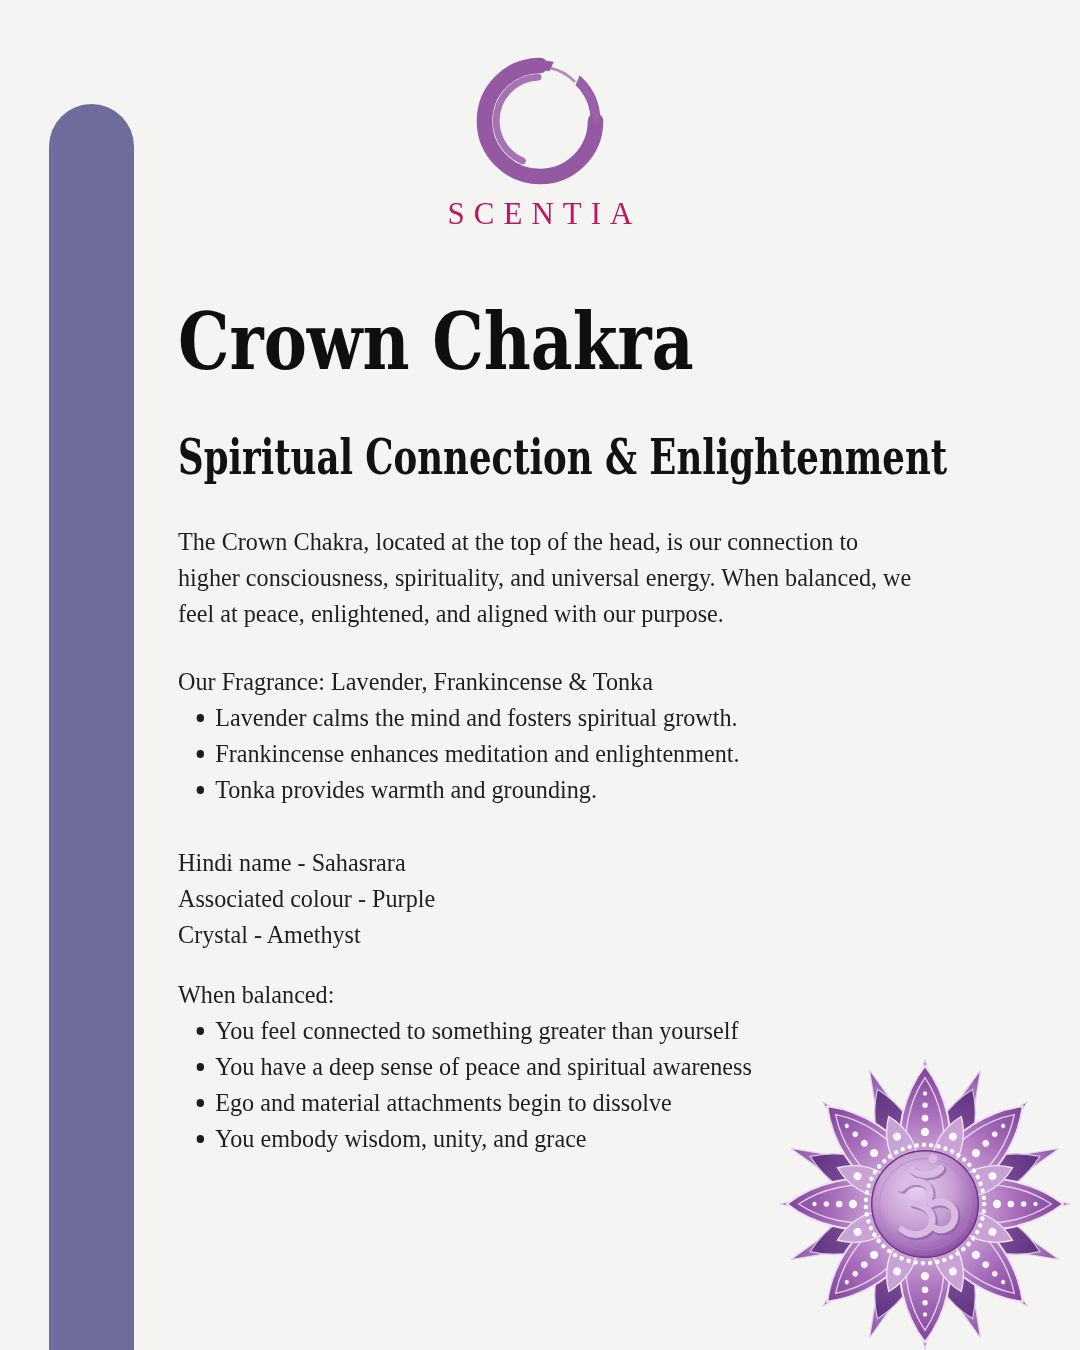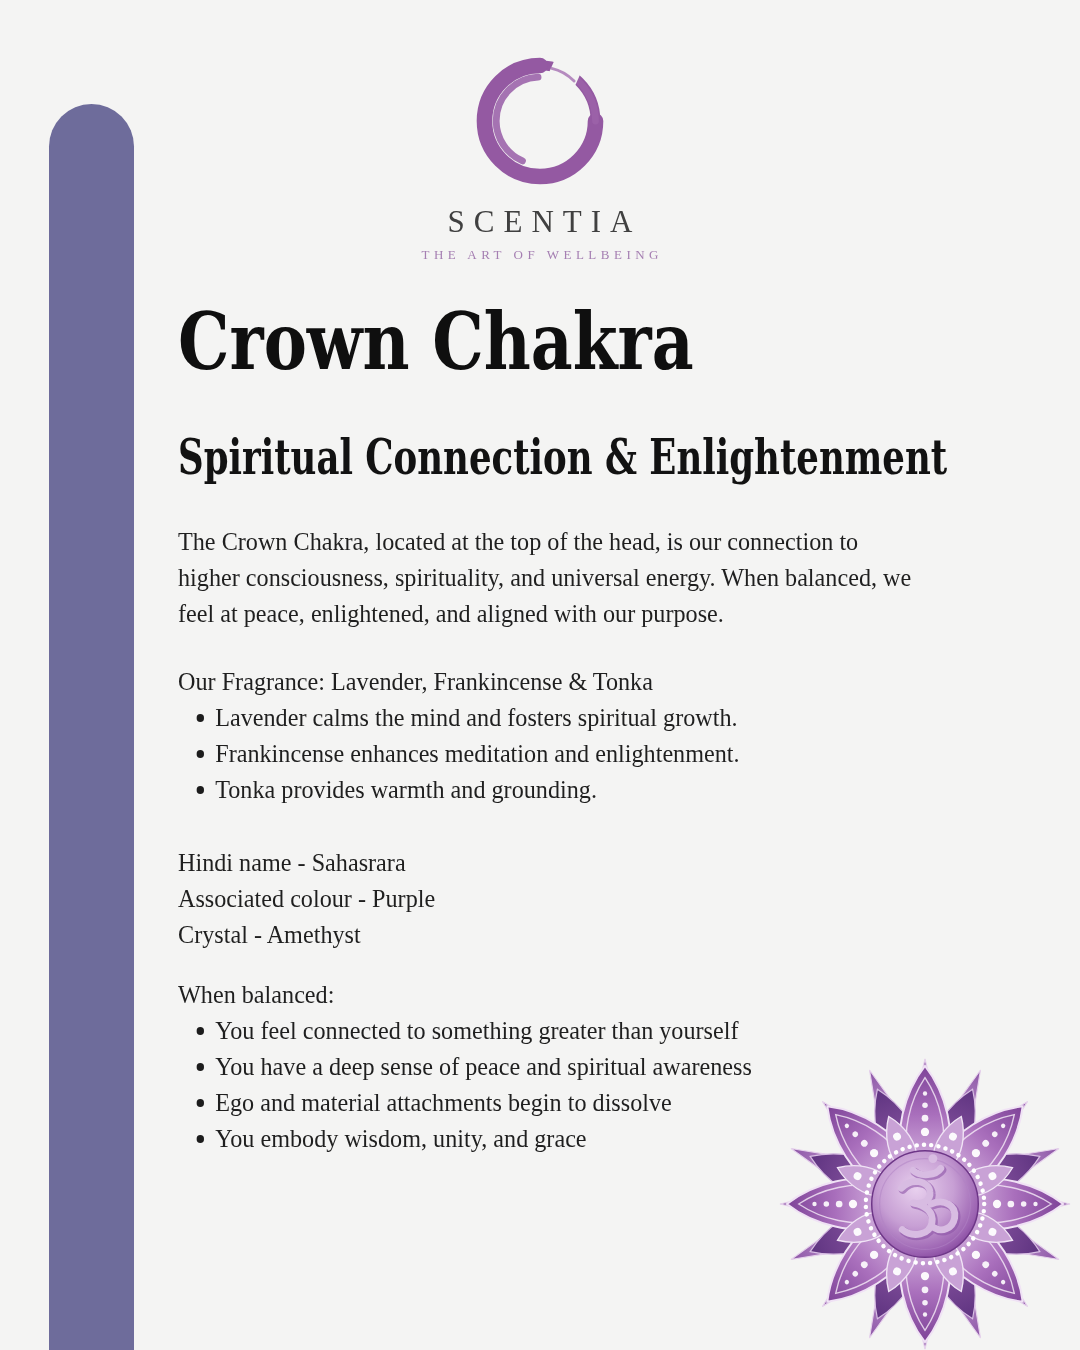--- a/index.html
+++ b/index.html
@@ -10,22 +10,22 @@
   }
   
   .accent-bar{
     position:absolute; left:49px; top:104px; width:85px; height:1246px;
     background:#6e6c9b; border-radius:44px 44px 0 0;
   }
   
   .logo{ position:absolute; top:46px; left:0; width:1080px; text-align:center; }
   .logo .enso{ display:block; margin:0 auto; }
   .brand{
-    margin-top:8px; font-size:31px; letter-spacing:9px; text-indent:9px;
-    color:#404040; font-weight:400;
+    font-size:31px; letter-spacing:9px; text-indent:9px;
+    color:#be185d; font-weight:400;
   }
   .tagline{
     margin-top:7px; font-size:13px; letter-spacing:4.5px; text-indent:4.5px;
     color:#a57fb2; font-weight:400;
   }
   
   .title{
     position:absolute; left:178px; top:303px; margin:0;
     font-family:"DejaVu Serif", serif; font-weight:700;
     font-size:78px; line-height:1; color:#0f0f0f; white-space:nowrap;
@@ -71,21 +71,20 @@
         <circle cx="80" cy="77" r="57" stroke="#9459a2" stroke-width="10"></circle>
         <path d="M80 20 A57 57 0 1 0 137 77" stroke="#9459a2" stroke-width="16"></path>
         <path d="M78 32 A45 45 0 0 0 35 77 A45 45 0 0 0 62 118" stroke="#a06bae" stroke-width="7" opacity="0.95"></path>
         <path d="M137 77 A57 57 0 0 0 112 30" stroke="#9b61a8" stroke-width="7"></path>
 
         <rect x="93" y="6" width="30" height="32" fill="#f4f4f3" transform="rotate(24 108 22)" stroke="none"></rect>
         <path d="M92 23 C 101 25 109 30 115 36" stroke="#a571b2" stroke-width="3" opacity="0.8"></path>
       </g>
     </svg>
     <div class="brand">SCENTIA</div>
-    <div class="tagline">THE ART OF WELLBEING</div>
   </div>
 
   <h1 class="title">Crown Chakra</h1>
   <h2 class="subtitle">Spiritual Connection &amp; Enlightenment</h2>
 
   <div class="bodyblock intro">
     <span class="line">The Crown Chakra, located at the top of the head, is our connection to</span>
     <span class="line">higher consciousness, spirituality, and universal energy. When balanced, we</span>
     <span class="line">feel at peace, enlightened, and aligned with our purpose.</span>
   </div>

